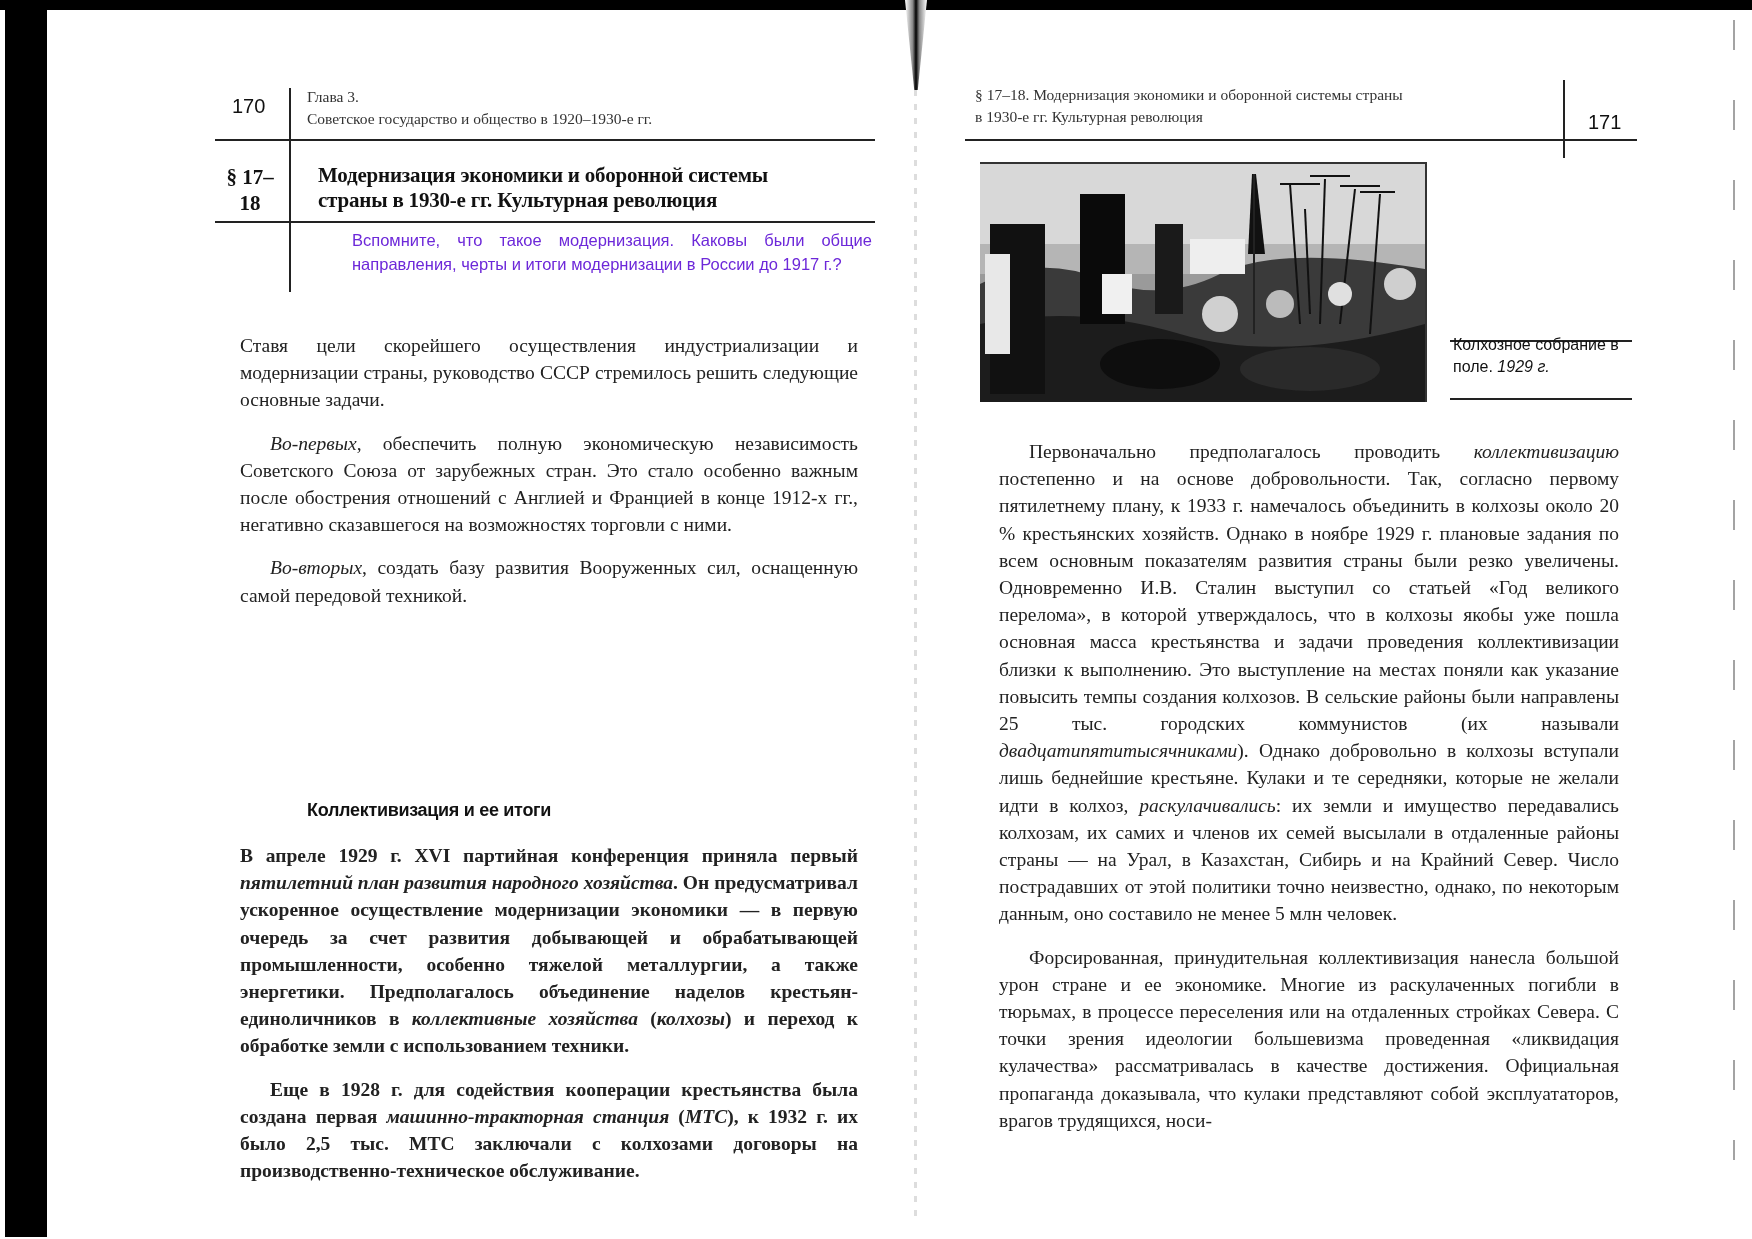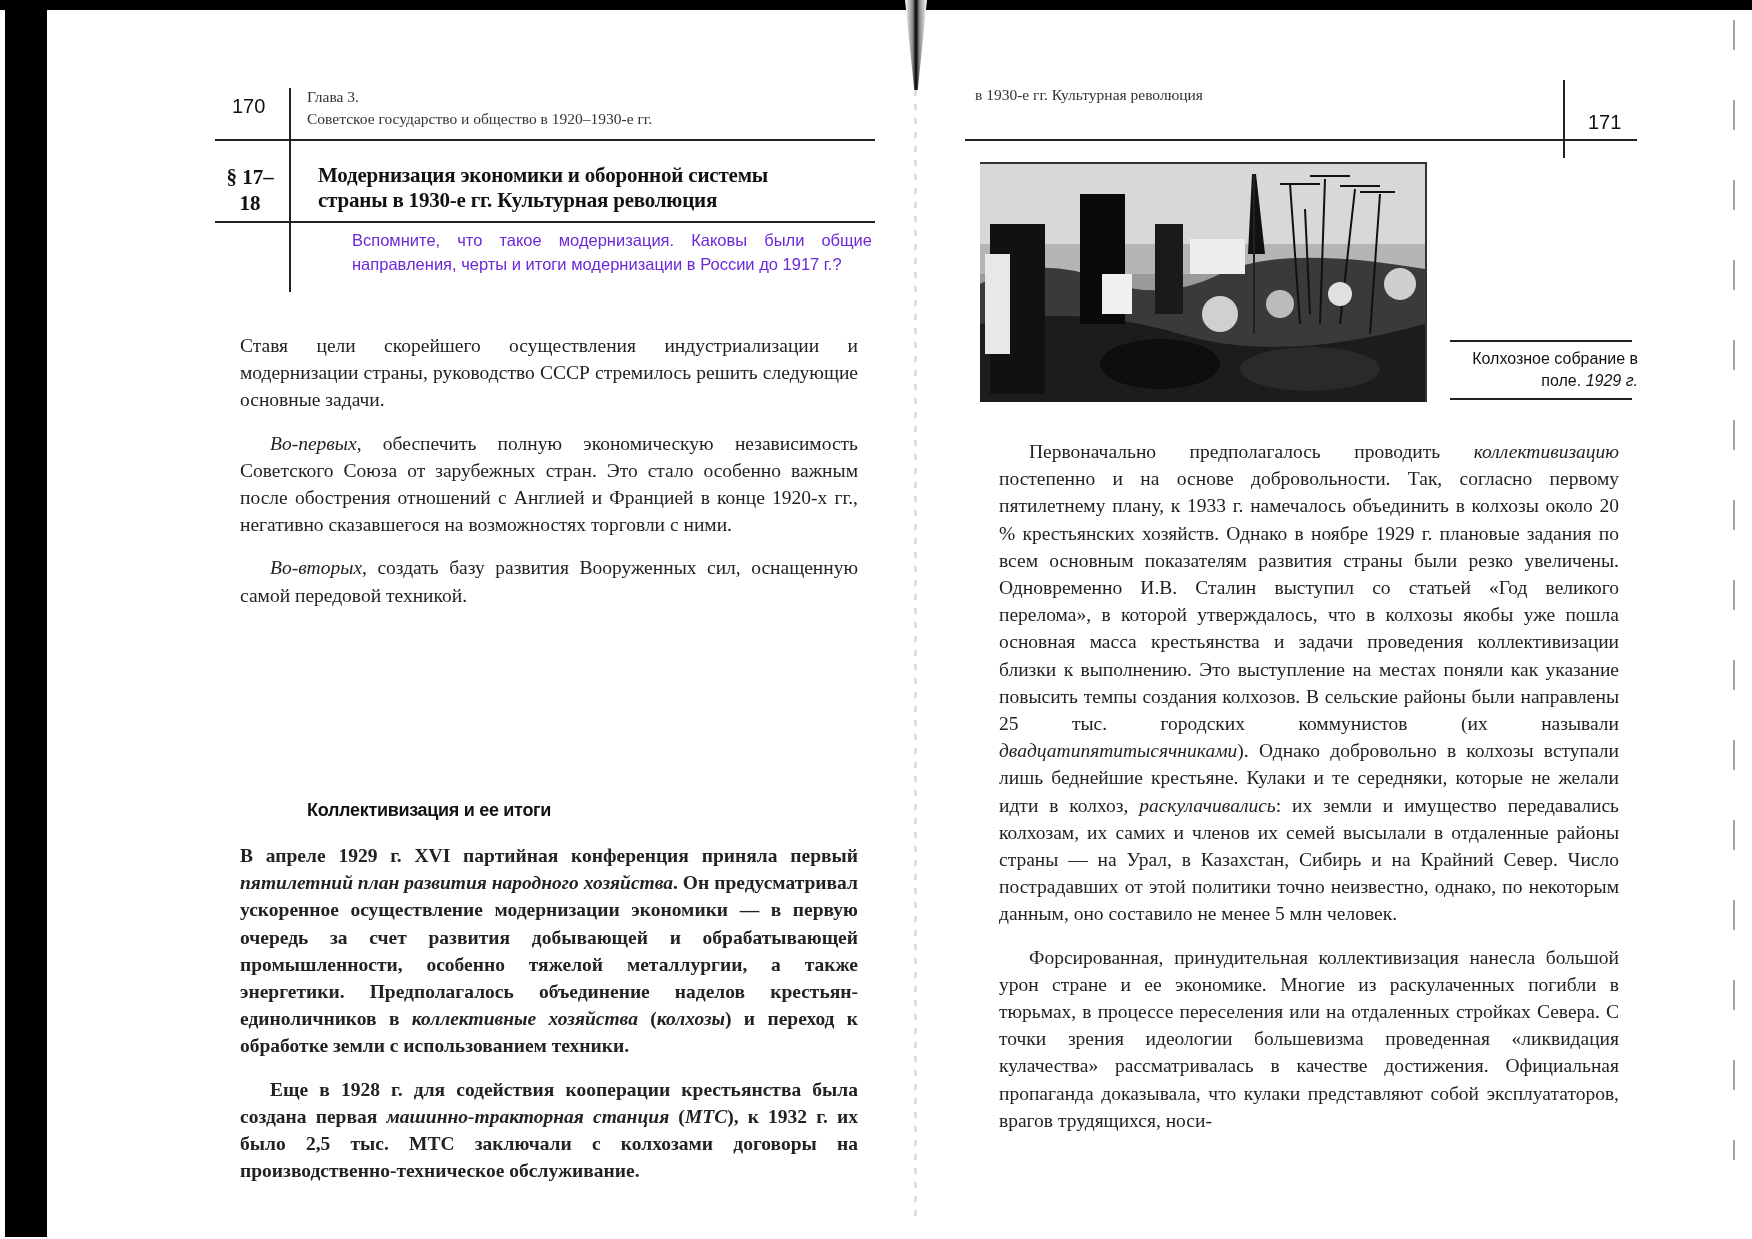--- a/index.html
+++ b/index.html
@@ -65,34 +65,35 @@
   <div class="abs sec-title" style="left:318px; top:163px; width:560px;">
     <div>Модернизация экономики и оборонной системы</div>
     <div>страны в 1930-е гг. Культурная революция</div>
   </div>
   <div class="abs hline" style="left:215px; top:221px; width:660px;"></div>
 
   <div class="abs question" style="left:352px; top:228px; width:520px;">Вспомните, что такое модернизация. Каковы были общие направления, черты и итоги модернизации в России до 1917 г.?</div>
 
   <div class="abs body-text" style="left:224px; top:316px; width:650px;" id="left-body-1">
       <p><span>Ставя цели скорейшего осуществления индустриализации и модернизации страны, руководство СССР стремилось решить следующие основные задачи.</span></p>
-      <p class="ind"><i>Во-первых</i><span>, обеспечить полную экономическую независимость Советского Союза от зарубежных стран. Это стало особенно важным после обострения отношений с Англией и Францией в конце 1920-х гг., негативно сказавшегося на возможностях торговли с ними.</span></p>
+      <p class="ind"><i>Во-первых</i><span>, обеспечить полную экономическую независимость Советского Союза от зарубежных стран. Это стало особенно важным после обострения отношений с Англией и Францией в конце 1912-х гг., негативно сказавшегося на возможностях торговли с ними.</span></p>
       <p class="ind"><i>Во-вторых</i><span>, создать базу развития Вооруженных сил, оснащенную самой передовой техникой.</span></p>
     </div>
 
   <div class="abs subhead" style="left:307px; top:800px;">Коллективизация и ее итоги</div>
 
   <div class="abs body-text" style="left:224px; top:826px; width:650px;font-weight:bold;" id="left-body-2">
       <p><span>В апреле 1929 г. XVI партийная конференция приняла первый </span><i>пятилетний план развития народного хозяйства</i><span>. Он предусматривал ускоренное осуществление модернизации экономики — в первую очередь за счет развития добывающей и обрабатывающей промышленности, особенно тяжелой металлургии, а также энергетики. Предполагалось объединение наделов крестьян-единоличников в </span><i>коллективные хозяйства</i><span> (</span><i>колхозы</i><span>) и переход к обработке земли с использованием техники.</span></p>
       <p class="ind"><span>Еще в 1928 г. для содействия кооперации крестьянства была создана первая </span><i>машинно-тракторная станция</i><span> (</span><i>МТС</i><span>), к 1932 г. их было 2,5 тыс. МТС заключали с колхозами договоры на производственно-техническое обслуживание.</span></p>
     </div>
 </div>
 
 <div>
   <div class="abs runhead" style="left:975px; top:84px; width:580px;">
+    <div>§ 17–18. Модернизация экономики и оборонной системы страны</div>
     <div>в 1930-е гг. Культурная революция</div>
   </div>
   <div class="abs vline" style="left:1563px; top:80px; height:78px;"></div>
   <div class="abs pagenum" style="left:1588px; top:95px;margin-top:16px;">171</div>
   <div class="abs hline" style="left:965px; top:139px; width:672px;"></div>
 
   <div class="abs photo" title="Колхозное собрание в поле">
     <svg width="445" height="238" viewBox="0 0 445 238">
       <rect width="445" height="238" fill="#9a9a9a"></rect>
       <rect width="445" height="95" fill="#d8d8d8"></rect>
@@ -121,21 +122,21 @@
       <circle cx="240" cy="150" r="18" fill="#d0d0d0"></circle>
       <circle cx="300" cy="140" r="14" fill="#bbbbbb"></circle>
       <circle cx="420" cy="120" r="16" fill="#cfcfcf"></circle>
       <circle cx="360" cy="130" r="12" fill="#e0e0e0"></circle>
       <ellipse cx="180" cy="200" rx="60" ry="25" fill="#0e0e0e"></ellipse>
       <ellipse cx="330" cy="205" rx="70" ry="22" fill="#2a2a2a"></ellipse>
     </svg>
   </div>
 
   <div class="abs hline" style="left:1450px; top:340px; width:182px;"></div>
-  <div class="abs caption" style="left:1453px; top:348px; width:185px;text-align:right;">
+  <div class="abs caption" style="left:1453px; top:334px; width:185px;">
     <span>Колхозное собрание в поле. </span><i>1929 г.</i>
   </div>
   <div class="abs hline" style="left:1450px; top:398px; width:182px;"></div>
 
   <div class="abs body-text" style="left:983px; top:422px; width:652px;" id="right-body">
       <p class="ind"><span>Первоначально предполагалось проводить </span><i>коллективизацию</i><span> постепенно и на основе добровольности. Так, согласно первому пятилетнему плану, к 1933 г. намечалось объединить в колхозы около 20 % крестьянских хозяйств. Однако в ноябре 1929 г. плановые задания по всем основным показателям развития страны были резко увеличены. Одновременно И.В. Сталин выступил со статьей «Год великого перелома», в которой утверждалось, что в колхозы якобы уже пошла основная масса крестьянства и задачи проведения коллективизации близки к выполнению. Это выступление на местах поняли как указание повысить темпы создания колхозов. В сельские районы были направлены 25 тыс. городских коммунистов (их называли </span><i>двадцатипятитысячниками</i><span>). Однако добровольно в колхозы вступали лишь беднейшие крестьяне. Кулаки и те середняки, которые не желали идти в колхоз, </span><i>раскулачивались</i><span>: их земли и имущество передавались колхозам, их самих и членов их семей высылали в отдаленные районы страны — на Урал, в Казахстан, Сибирь и на Крайний Север. Число пострадавших от этой политики точно неизвестно, однако, по некоторым данным, оно составило не менее 5 млн человек.</span></p>
       <p class="ind"><span>Форсированная, принудительная коллективизация нанесла большой урон стране и ее экономике. Многие из раскулаченных погибли в тюрьмах, в процессе переселения или на отдаленных стройках Севера. С точки зрения идеологии большевизма проведенная «ликвидация кулачества» рассматривалась в качестве достижения. Официальная пропаганда доказывала, что кулаки представляют собой эксплуататоров, врагов трудящихся, носи-</span></p>
     </div>
 </div>
 

